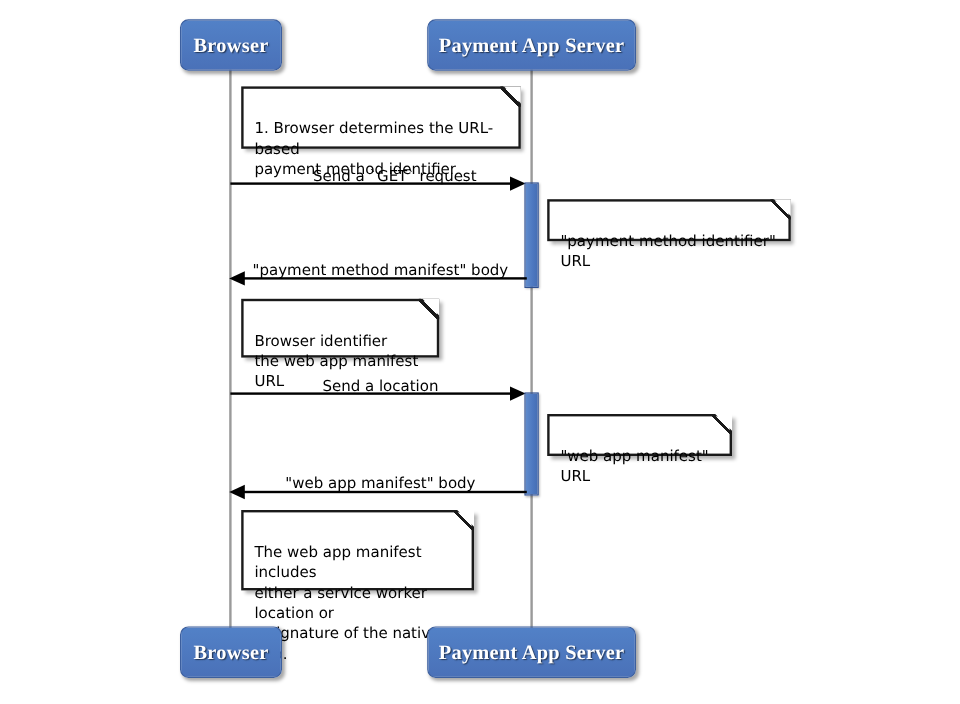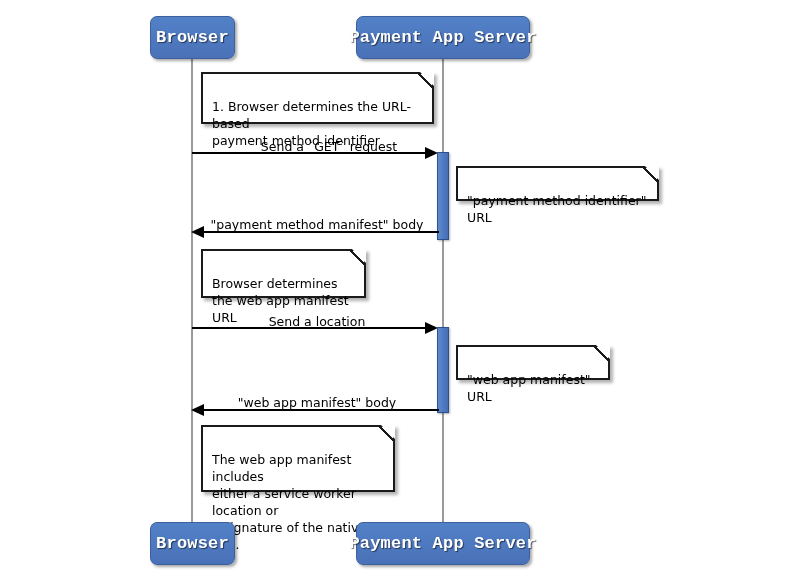--- a/index.html
+++ b/index.html
@@ -40,21 +40,21 @@
     box-shadow: 2px 2px 3px rgba(0,0,0,0.35);
     display: flex;
     align-items: center;
     justify-content: center;
     box-sizing: border-box;
   }
   .actor-label {
     color: #ffffff;
     font-size: 17px;
     font-weight: bold;
-    font-family: Liberation Mono, monospace;
+    font-family: Liberation Serif, serif;
     letter-spacing: 0.2px;
     text-shadow: 1px 1px 1px rgba(0,0,0,0.55);
     white-space: nowrap;
   }
 
   
   .activation {
     position: absolute;
     width: 12px;
     background: #5281c7;
@@ -163,21 +163,21 @@
     <span>"payment method identifier" URL</span>
   </div>
 
   <div class="msg-label" style="left:192px; top:217px; width:250px;">
     <span>"payment method manifest" body</span>
   </div>
   <div class="msg-line" style="left:203px; top:231px; width:236px;"></div>
   <div class="arrowhead left" style="left:191px; top:226px;"></div>
 
   <div class="note" style="left:201px; top:249px; width:165px; height:49px;">
-    <span>Browser determines
+    <span>Browser identifier
 the web app manifest URL</span>
   </div>
 
   <div class="msg-label" style="left:192px; top:314px; width:250px;">
     <span>Send a location</span>
   </div>
   <div class="msg-line" style="left:192px; top:327px; width:239px;"></div>
   <div class="arrowhead right" style="left:425px; top:322px;"></div>
 
   <div class="activation" style="left:437px; top:327px; height:86px;"></div>

